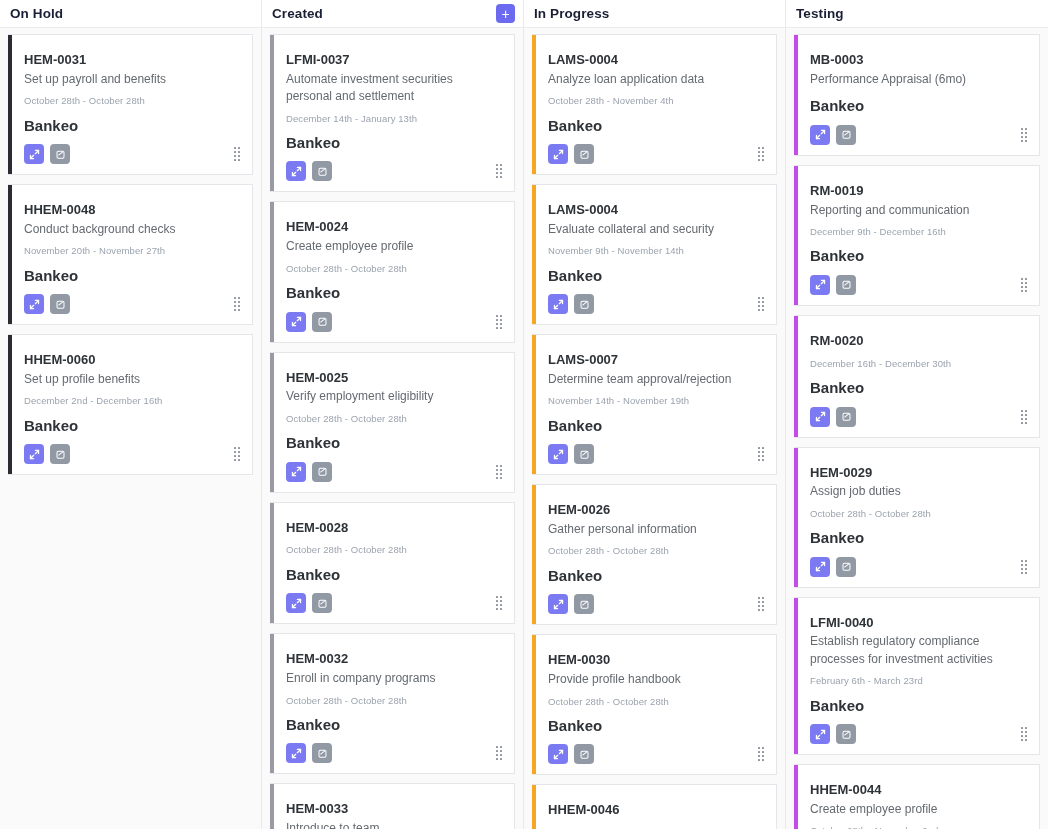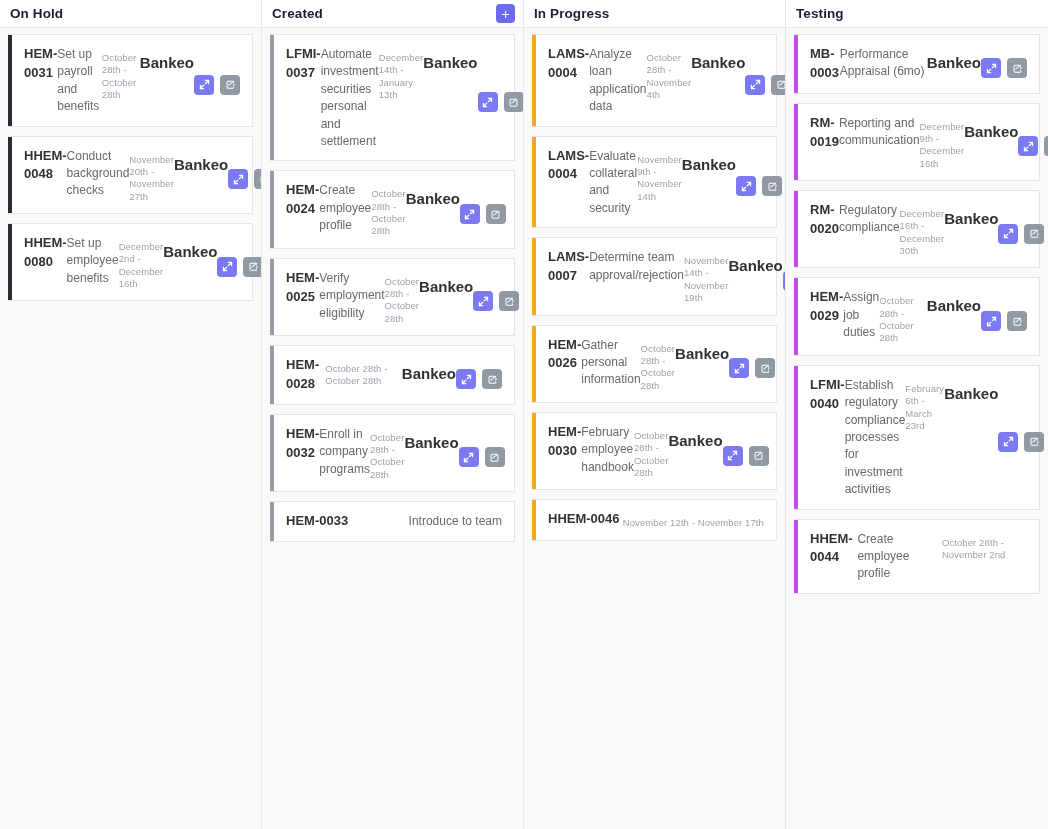--- a/index.html
+++ b/index.html
@@ -72,23 +72,23 @@
     background: #fafafb;
     overflow: hidden;
   }
 
   .card {
     position: relative;
     background: #ffffff;
     border: 1px solid #e6e6ea;
     border-left-width: 0;
     margin-bottom: 9px;
-    padding: 10px 12px 10px 16px;
+    padding: 16px 12px 10px 16px;
     display: flex;
-    flex-direction: row;
+    flex-direction: column;
     justify-content: space-between;
   }
   .card::before {
     content: "";
     position: absolute;
     left: 0; top: 0; bottom: 0;
     width: 4px;
     background: var(--accent, #2b2b33);
   }
 
@@ -228,22 +228,22 @@
               <i></i>
               <i></i>
               <i></i>
               <i></i>
               <i></i>
               <i></i>
             </div>
           </div>
         </div>
         <div class="card" style="--accent: #2b2b33;">
-          <div class="card-key">HHEM-0080</div>
-          <div class="card-title">Set up employee benefits</div>
+          <div class="card-key">HHEM-0060</div>
+          <div class="card-title">Set up profile benefits</div>
           <div class="card-dates">December 2nd - December 16th</div>
           <div class="card-assignee">Bankeo</div>
           <div class="card-actions">
             <button class="act-btn act-expand">
               <svg width="11" height="11" viewBox="0 0 12 12" fill="none" stroke="#ffffff" stroke-width="1.4" stroke-linecap="round" stroke-linejoin="round">
                 <path d="M7 1.6h3.4V5"></path>
                 <path d="M10.4 1.6L6.9 5.1"></path>
                 <path d="M5 10.4H1.6V7"></path>
                 <path d="M1.6 10.4L5.1 6.9"></path>
               </svg>
@@ -567,21 +567,21 @@
               <i></i>
               <i></i>
               <i></i>
               <i></i>
               <i></i>
             </div>
           </div>
         </div>
         <div class="card" style="--accent: #f5a623;">
           <div class="card-key">HEM-0030</div>
-          <div class="card-title">February employee handbook</div>
+          <div class="card-title">Provide profile handbook</div>
           <div class="card-dates">October 28th - October 28th</div>
           <div class="card-assignee">Bankeo</div>
           <div class="card-actions">
             <button class="act-btn act-expand">
               <svg width="11" height="11" viewBox="0 0 12 12" fill="none" stroke="#ffffff" stroke-width="1.4" stroke-linecap="round" stroke-linejoin="round">
                 <path d="M7 1.6h3.4V5"></path>
                 <path d="M10.4 1.6L6.9 5.1"></path>
                 <path d="M5 10.4H1.6V7"></path>
                 <path d="M1.6 10.4L5.1 6.9"></path>
               </svg>
@@ -673,21 +673,20 @@
               <i></i>
               <i></i>
               <i></i>
               <i></i>
               <i></i>
             </div>
           </div>
         </div>
         <div class="card" style="--accent: #c44ce8;">
           <div class="card-key">RM-0020</div>
-          <div class="card-title">Regulatory compliance</div>
           <div class="card-dates">December 16th - December 30th</div>
           <div class="card-assignee">Bankeo</div>
           <div class="card-actions">
             <button class="act-btn act-expand">
               <svg width="11" height="11" viewBox="0 0 12 12" fill="none" stroke="#ffffff" stroke-width="1.4" stroke-linecap="round" stroke-linejoin="round">
                 <path d="M7 1.6h3.4V5"></path>
                 <path d="M10.4 1.6L6.9 5.1"></path>
                 <path d="M5 10.4H1.6V7"></path>
                 <path d="M1.6 10.4L5.1 6.9"></path>
               </svg>

